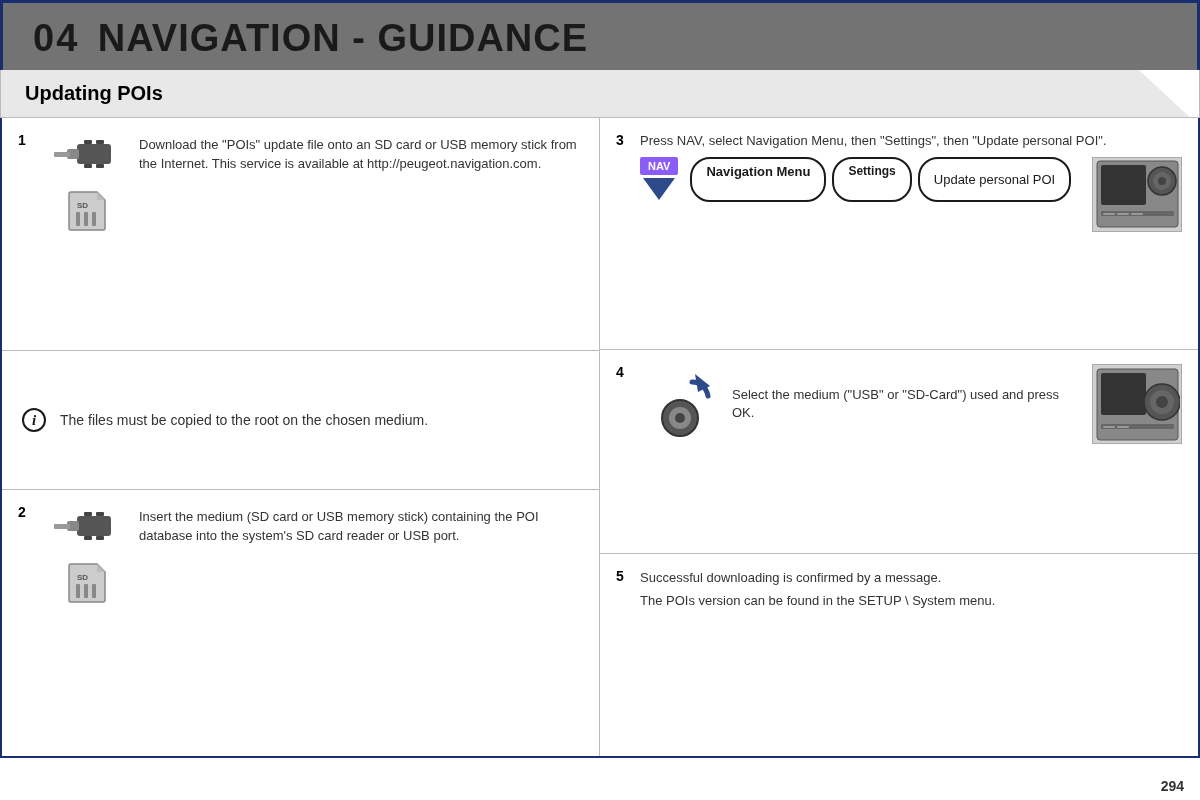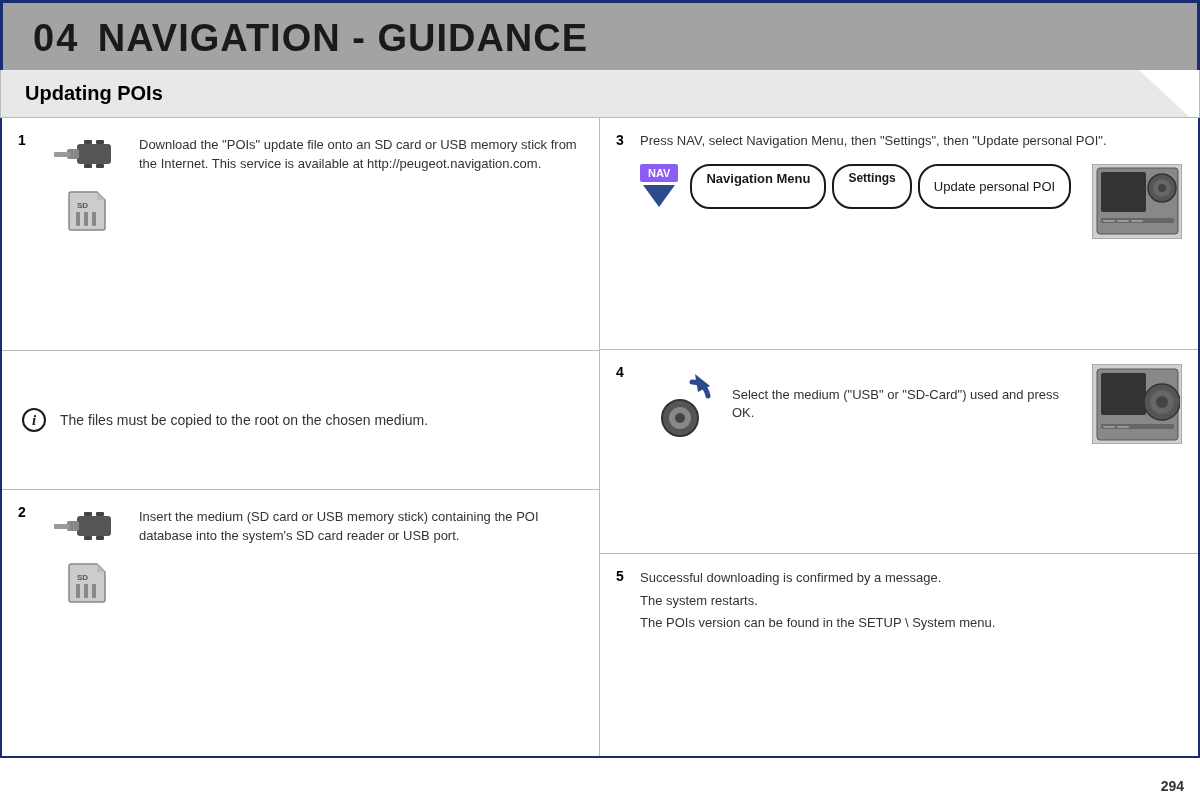--- a/index.html
+++ b/index.html
@@ -8,21 +8,21 @@
       background: #fff;
       width: 1200px;
       height: 800px;
       overflow: hidden;
       position: relative;
     }
   </style>
 </head>
 <body>
 
-<div style="border-top: 3px solid #1a2d6e; border-left: 3px solid #1a2d6e; border-right: 3px solid #1a2d6e; padding: 14px 30px 10px 30px; background:#a3a3a3;">
+<div style="border-top: 3px solid #1a2d6e; border-left: 3px solid #1a2d6e; border-right: 3px solid #1a2d6e; padding: 14px 30px 10px 30px; background:#737373;">
   <span style="font-size:38px;font-weight:900;color:#1a1a1a;font-family:Arial,sans-serif;letter-spacing:2px;margin-right:14px;">04</span>
   <span style="font-size:38px;font-weight:900;color:#1a1a1a;font-family:Arial,sans-serif;letter-spacing:1px;">NAVIGATION - GUIDANCE</span>
 </div>
 
 <div style="background:#e8e8e8;border:1px solid #bbb;border-top:none;padding:12px 24px;position:relative;overflow:hidden;">
   <span style="font-size:20px;font-weight:900;font-family:Arial,sans-serif;">Updating POIs</span>
   <div style="position:absolute;right:0;top:0;width:0;height:0;border-style:solid;border-width:0 60px 56px 0;border-color:transparent #fff transparent transparent;"></div>
 </div>
 
 <div style="display:flex;height:640px;border-left:2px solid #1a2d6e;border-right:2px solid #1a2d6e;border-bottom:2px solid #1a2d6e;">
@@ -86,21 +86,21 @@
       </div>
       <p style="font-size:13px;color:#333;line-height:1.45;flex:1;margin-top:4px;">Insert the medium (SD card or USB memory stick) containing the POI database into the system's SD card reader or USB port.</p>
     </div>
 
   </div>
 
   <div style="width:50%;display:flex;flex-direction:column;">
 
     <div style="border-bottom:1px solid #bbb;padding:14px 16px;display:flex;align-items:flex-start;gap:8px;flex:1.4;">
       <span style="font-size:14px;font-weight:700;min-width:16px;">3</span>
-      <div style="display:flex;flex-direction:column;gap:7px;flex:1;justify-content:flex-end;">
+      <div style="display:flex;flex-direction:column;gap:0;flex:1;justify-content:flex-end;">
         <p style="font-size:13px;color:#333;line-height:1.45;margin-bottom:6px;">Press NAV, select Navigation Menu, then "Settings", then "Update personal POI".</p>
         <div style="display:flex;align-items:flex-start;gap:12px;">
 
           <div style="display:flex;flex-direction:column;align-items:center;gap:3px;">
             <div style="background:#8b5cf6;color:#fff;font-size:11px;font-weight:700;padding:3px 8px;border-radius:2px;font-family:Arial;">NAV</div>
             <div style="width:0;height:0;border-left:16px solid transparent;border-right:16px solid transparent;border-top:22px solid #2d4a8a;"></div>
           </div>
 
           <div style="display:flex;flex-direction:row;gap:6px;flex:1;">
             <div style="border:2px solid #1a1a1a;border-radius:20px;padding:5px 14px;font-size:13px;font-weight:700;text-align:center;color:#1a1a1a;background:#fff;font-family:Arial;">Navigation Menu</div>
@@ -154,21 +154,20 @@
             <rect x="22" y="59" width="12" height="2" rx="1" fill="#999"></rect>
           </svg>
         </div>
       </div>
     </div>
 
     <div style="padding:14px 16px;display:flex;align-items:flex-start;gap:8px;flex:1.2;">
       <span style="font-size:14px;font-weight:700;min-width:16px;">5</span>
       <div style="flex:1;">
         <p style="font-size:13px;color:#333;line-height:1.5;margin-bottom:4px;">Successful downloading is confirmed by a message.</p>
-        <p style="font-size:13px;color:#333;line-height:1.5;margin-bottom:2px;">The system restarts.</p>
         <p style="font-size:13px;color:#333;line-height:1.5;">The POIs version can be found in the SETUP \ System menu.</p>
       </div>
     </div>
 
   </div>
 </div>
 
 <div style="position:absolute;bottom:6px;right:16px;font-size:14px;font-weight:700;color:#333;font-family:Arial;">
   <span>294</span>
 </div>

